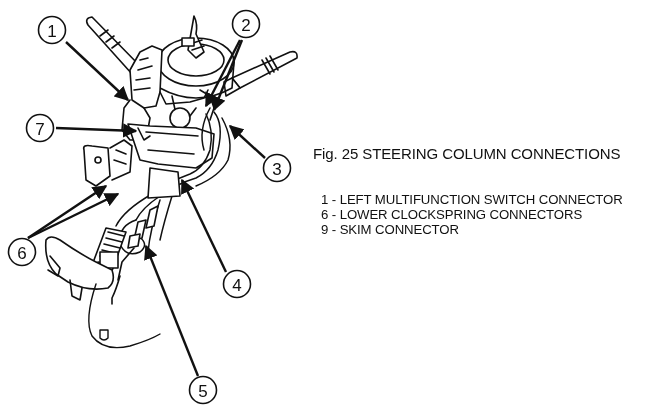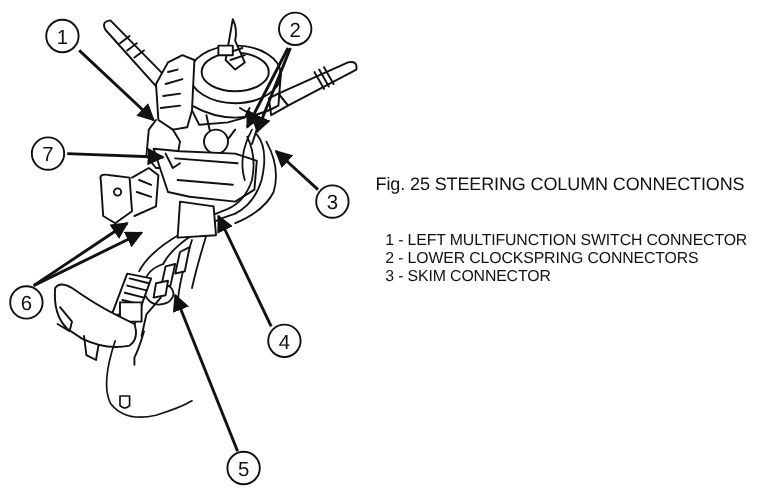--- a/index.html
+++ b/index.html
@@ -145,15 +145,15 @@
       <circle cx="40" cy="128" r="13.5" fill="#fff" stroke="#111" stroke-width="1.6"></circle>
       <text class="callout-num" x="40" y="129">7</text>
     </g>
   </g>
 </svg>
 
 <div class="caption">Fig. 25 STEERING COLUMN CONNECTIONS</div>
 
 <ul class="legend">
   <li>1 - LEFT MULTIFUNCTION SWITCH CONNECTOR</li>
-  <li>2 - LOWER CLOCKSPRING CONNECTORS</li>
-  <li>3 - SKIM CONNECTOR</li>
+  <li>6 - LOWER CLOCKSPRING CONNECTORS</li>
+  <li>9 - SKIM CONNECTOR</li>
 </ul>
 
 </body></html>

